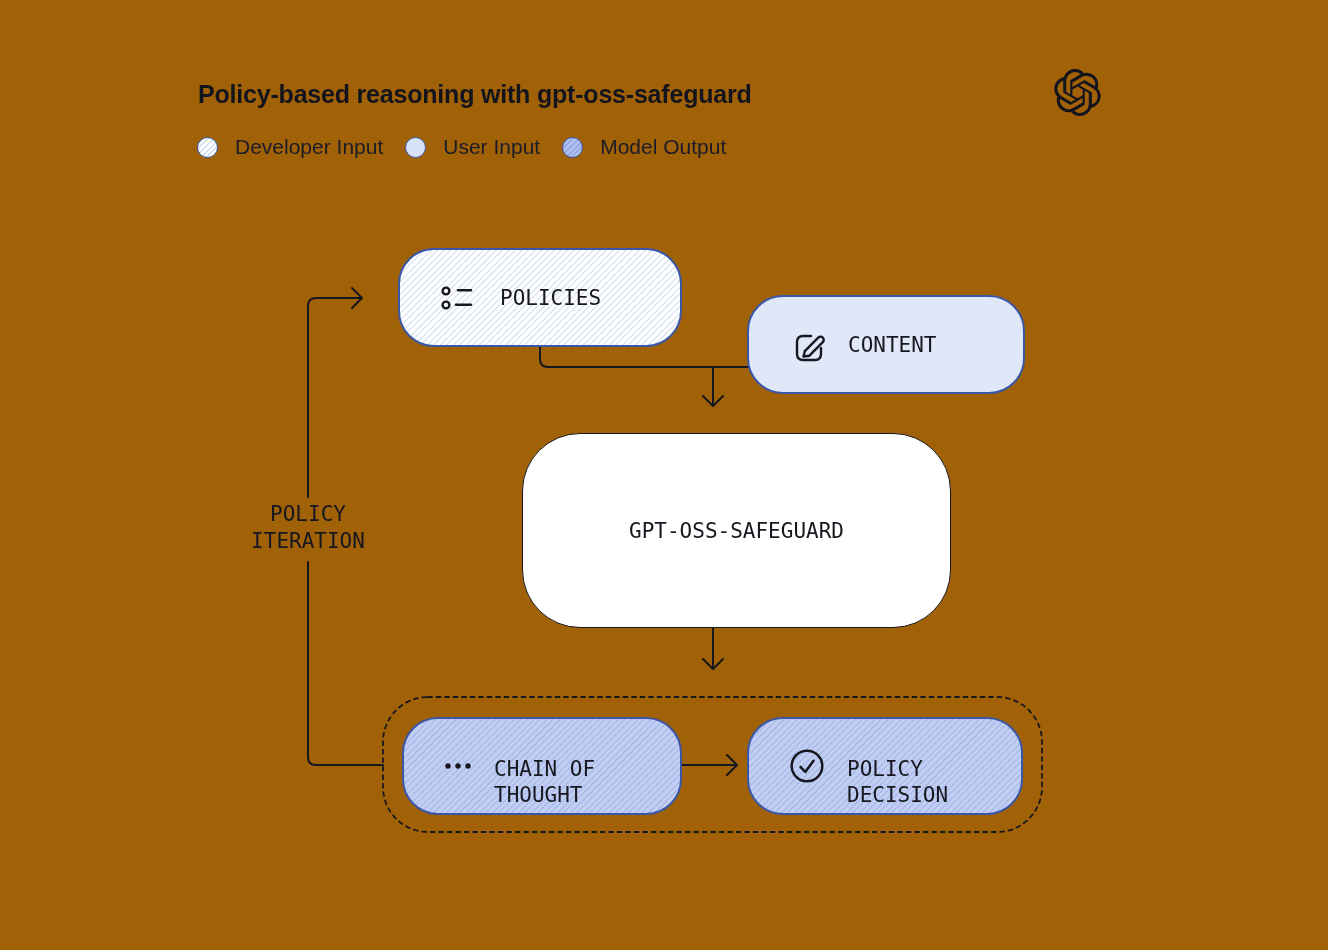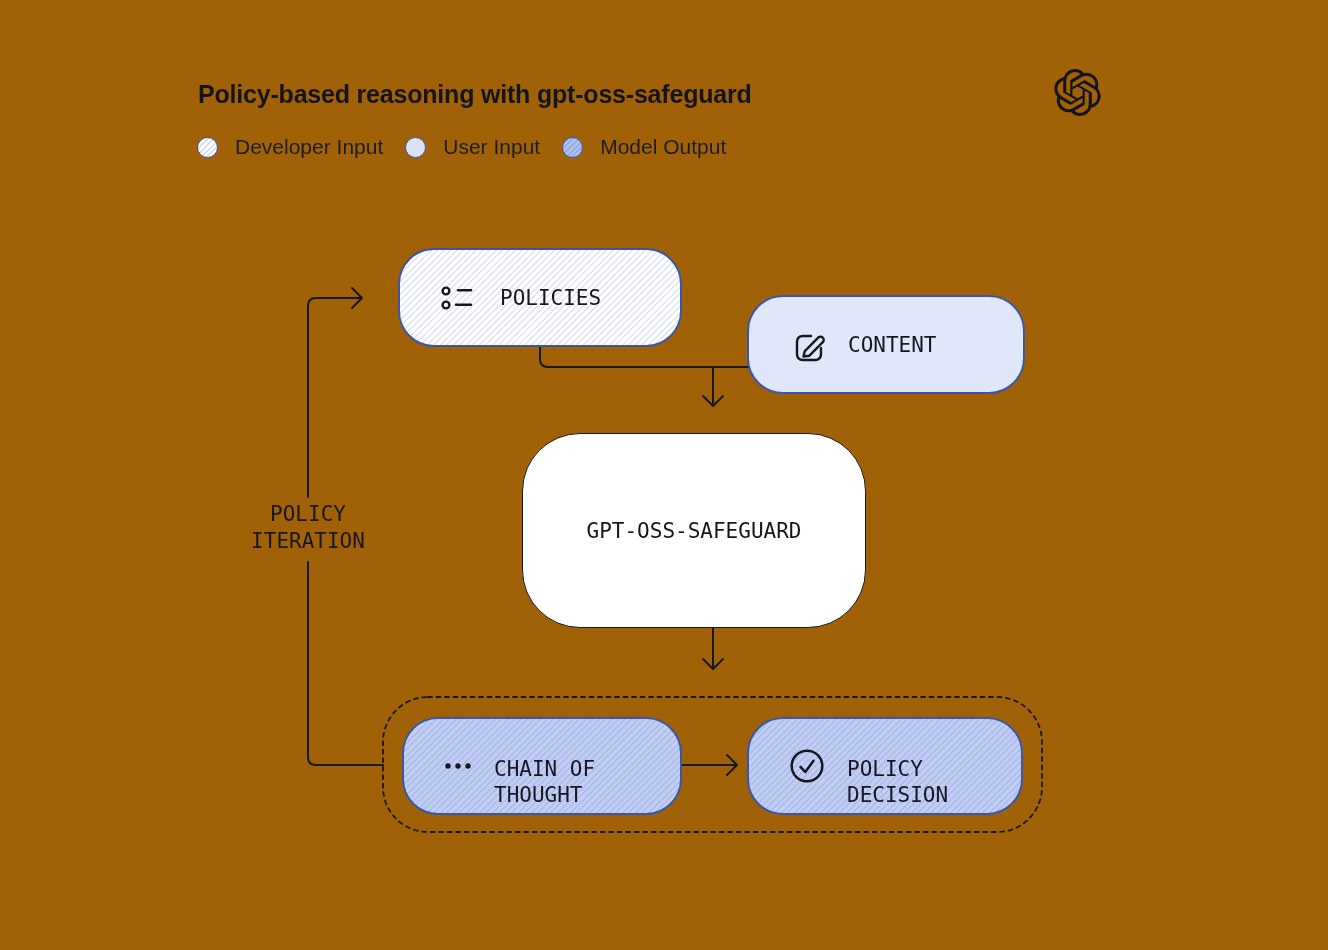--- a/index.html
+++ b/index.html
@@ -46,21 +46,21 @@
   .solid-light-bg{background:#dfe7f8;}
   .hatch-dark-bg{background:repeating-linear-gradient(-45deg,#c2cef1 0 3.2px,#aabcec 3.2px 4.6px);}
 
   .node-policies{left:398px;top:248px;width:284px;height:99px;}
   .node-content{left:747px;top:248px;width:278px;height:99px;margin-top:47px;}
   .node-chain{left:402px;top:717px;width:280px;height:98px;}
   .node-decision{left:747px;top:717px;width:276px;height:98px;}
   .node-chain .node-label,.node-decision .node-label{width:135px;margin-top:32px;}
 
   .node-model{
-    position:absolute;left:522px;top:433px;width:344px;height:195px;
+    position:absolute;left:522px;top:433px;width:429px;height:195px;
     border:1.6px solid var(--ink);border-radius:58px;background:#fff;
     display:flex;align-items:center;justify-content:center;
   }
 
   .icon{flex:0 0 auto;display:block;color:var(--ink);}
 
   .loop-label{
     position:absolute;left:223px;top:501px;width:170px;
     text-align:center;
     font-family:"DejaVu Sans Mono","Liberation Mono",monospace;

